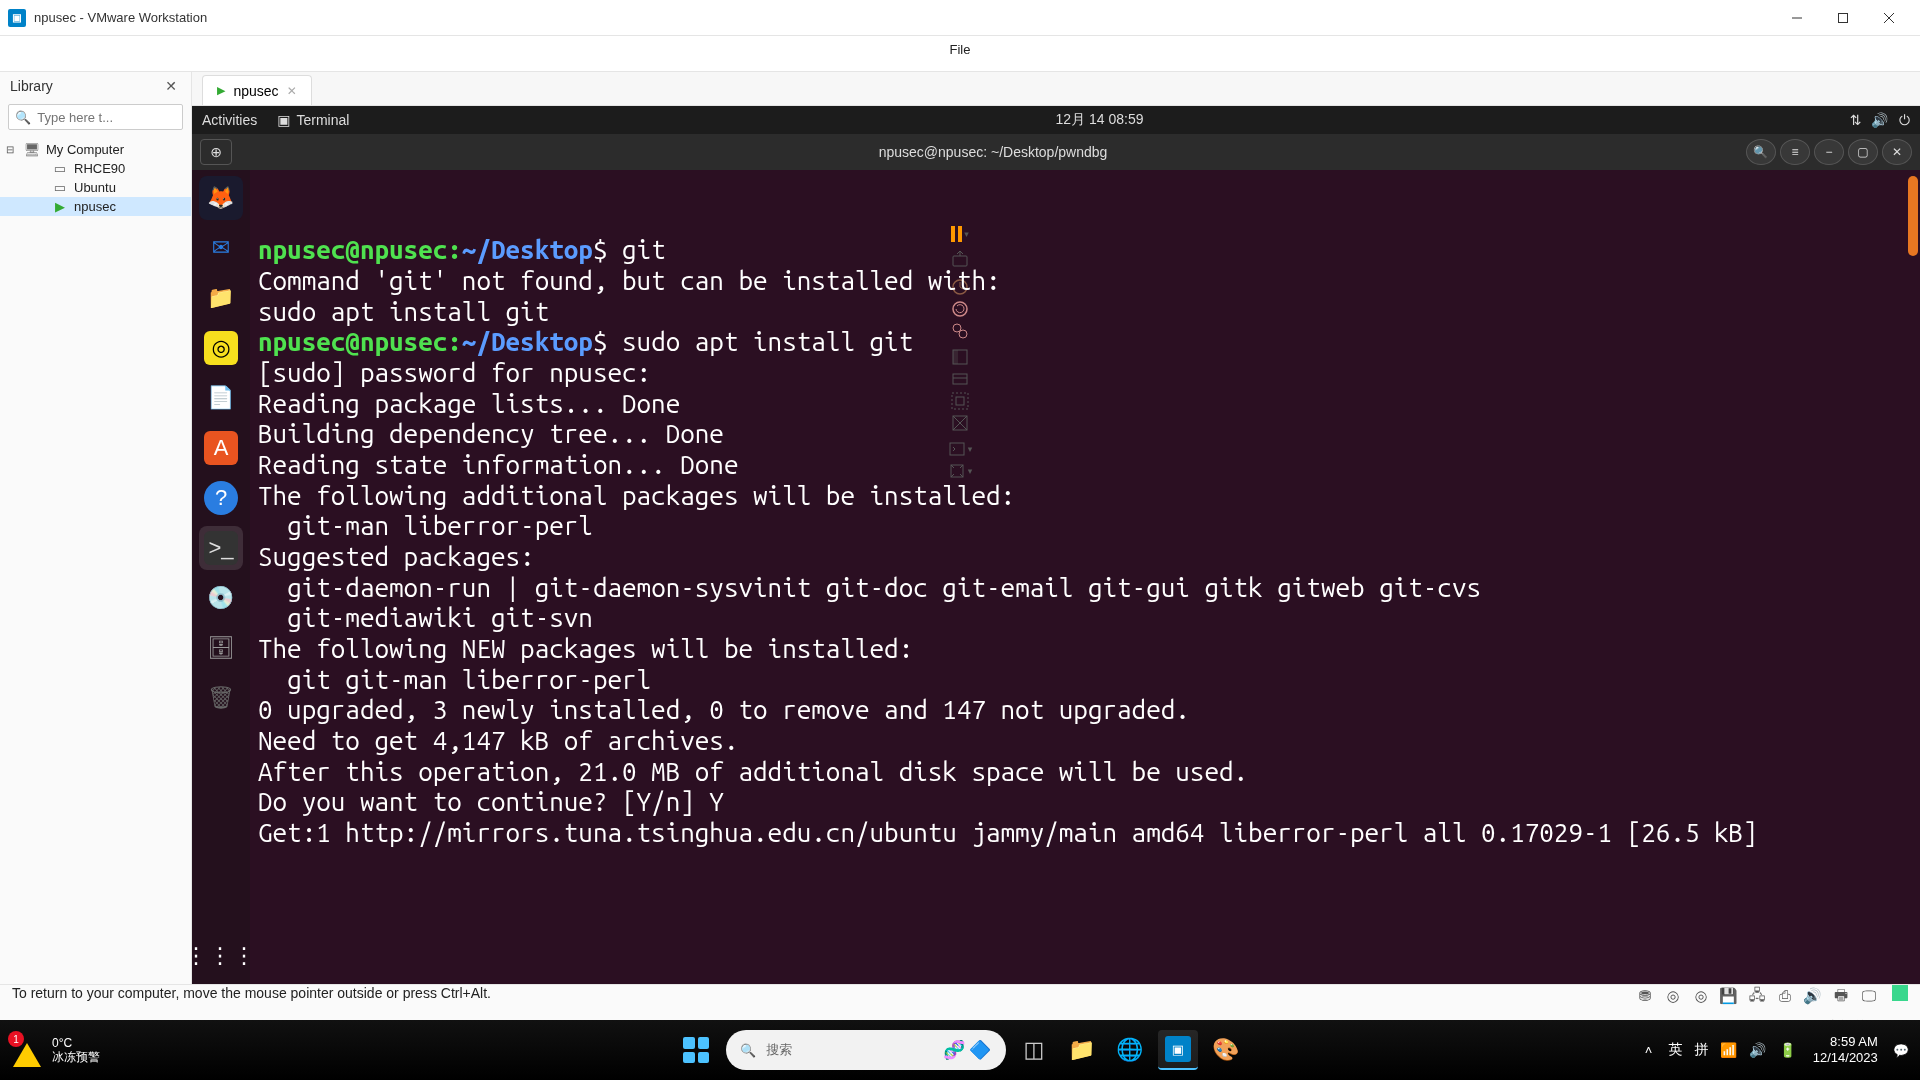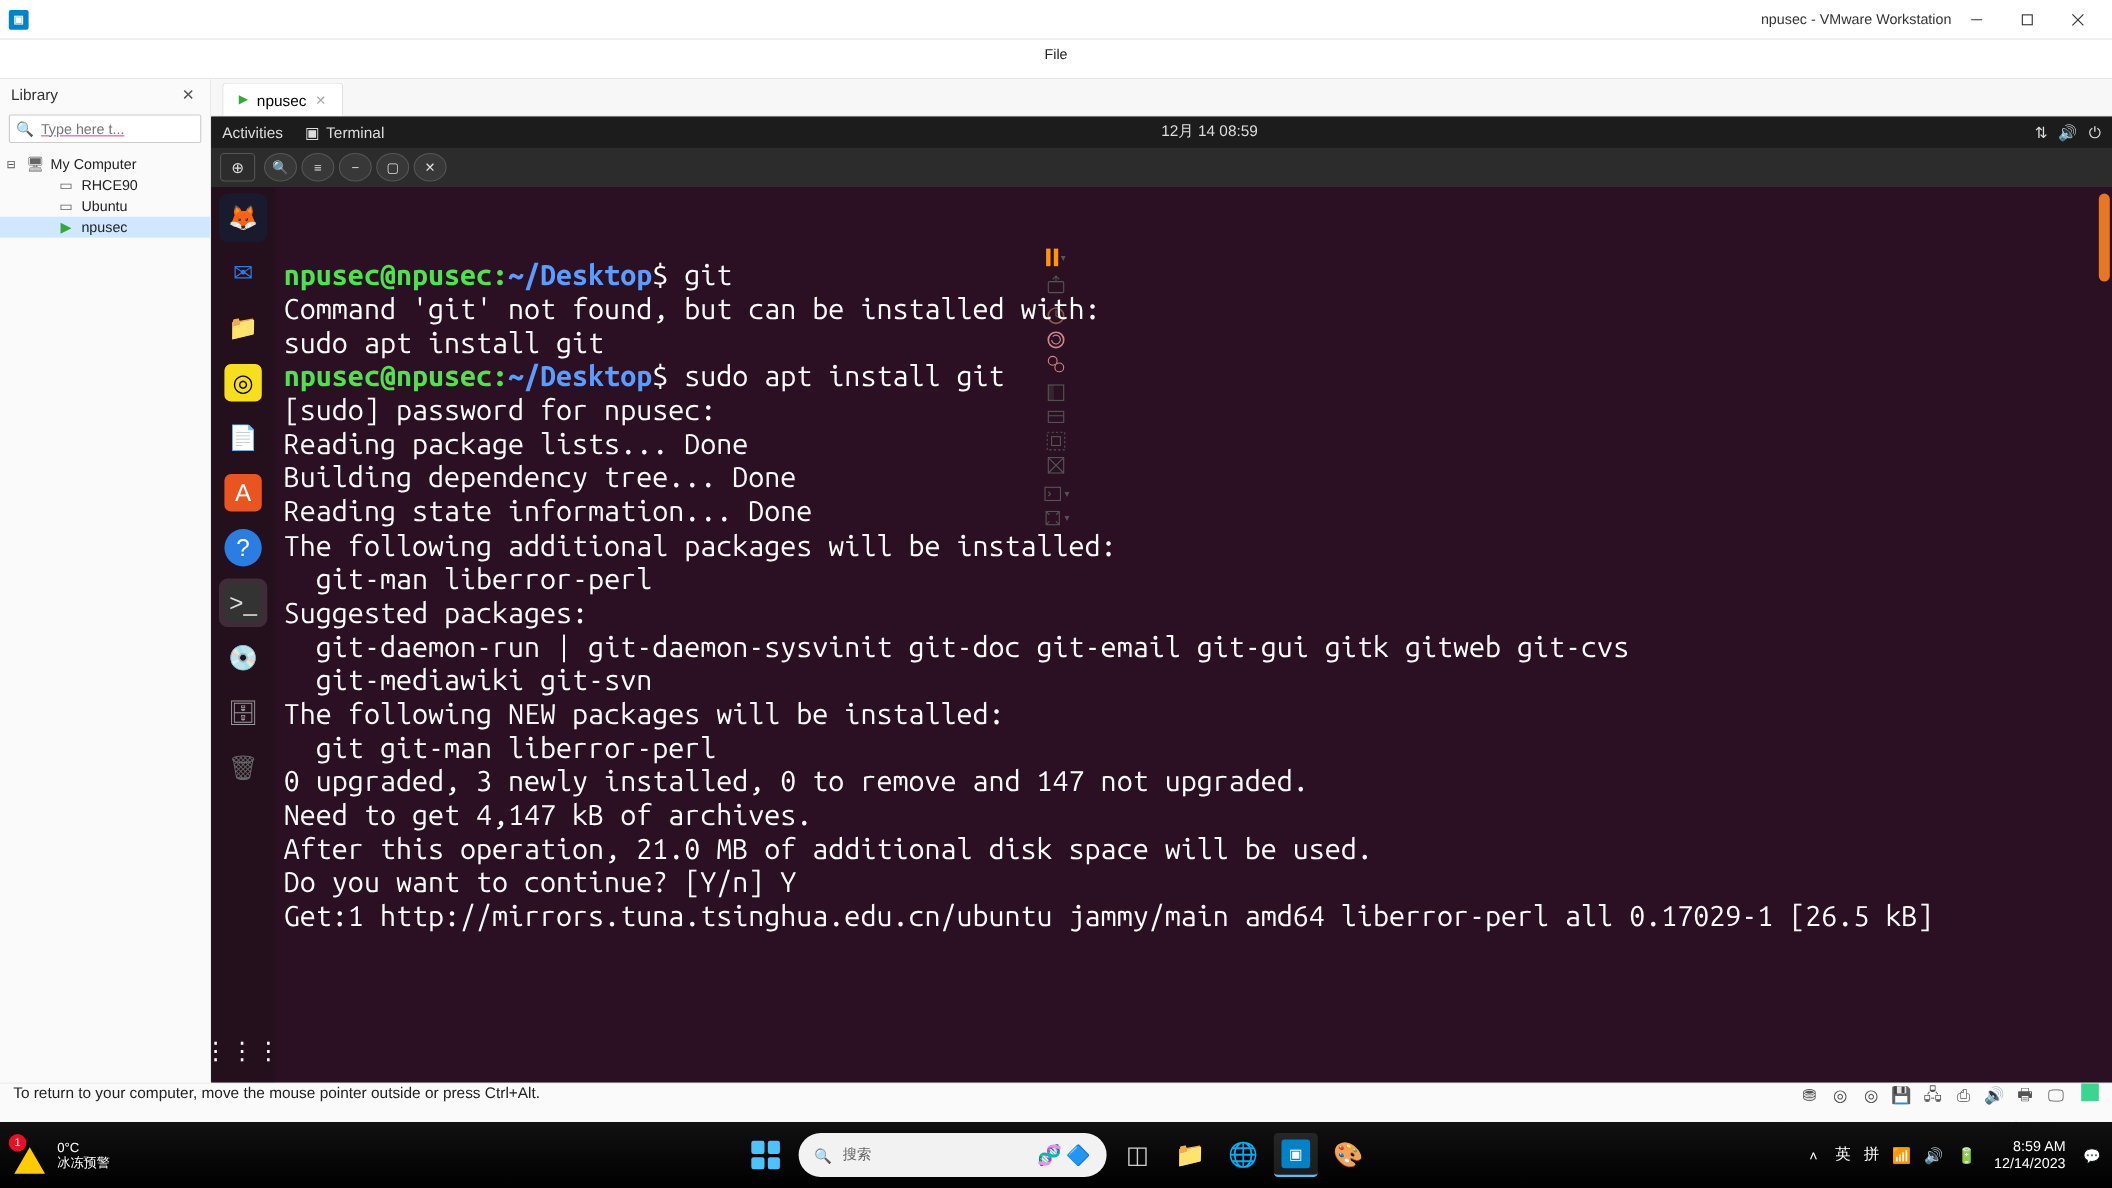--- a/index.html
+++ b/index.html
@@ -1,41 +1,41 @@
 <!DOCTYPE html>
 <html><head>
 <meta charset="utf-8">
 <style>
 * { margin: 0; padding: 0; box-sizing: border-box; }
 body { font-family: "Segoe UI", Arial, sans-serif; font-size: 13px; width: 1920px; height: 1080px; overflow: hidden; background: #fff; position: relative; }
 
 
 .titlebar { height: 36px; display: flex; align-items: center; padding: 0 8px; border-bottom: 1px solid #e5e5e5; }
 .titlebar .vm-icon { width: 18px; height: 18px; background: #0082c8; border-radius: 2px; margin-right: 8px; display: inline-flex; align-items: center; justify-content: center; color: #fff; font-size: 10px; font-weight: bold; }
-.titlebar .title-text { flex: 1; color: #333; text-align: right; }
+.titlebar .title-text { flex: 1; color: #333; }
 .win-controls { display: flex; gap: 0; }
 .win-btn { width: 46px; height: 32px; display: flex; align-items: center; justify-content: center; color: #333; }
 .win-btn svg { width: 12px; height: 12px; }
 
 
 .menubar { height: 36px; display: flex; align-items: center; padding: 0 12px; gap: 4px; border-bottom: 1px solid #e5e5e5; flex-direction: column; }
 .menubar .menu-item { padding: 6px 10px; color: #222; }
 .menubar .sep { width: 1px; height: 24px; background: #ddd; margin: 0 6px; }
 .toolbar-btn { width: 32px; height: 32px; display: flex; align-items: center; justify-content: center; color: #555; position: relative; }
 .pause-icon { display: inline-flex; gap: 3px; }
 .pause-icon span { width: 4px; height: 16px; background: #ff9800; }
 .dropdown-caret { font-size: 9px; color: #555; margin-left: 2px; }
 
 
 .workspace { height: calc(100% - 72px - 36px - 60px); display: flex; }
 .library { width: 192px; border-right: 1px solid #e5e5e5; display: flex; flex-direction: column; background: #fafafa; }
 .library-head { display: flex; align-items: flex-end; padding: 6px 10px; font-size: 14px; color: #333; }
 .library-head .close-x { margin-left: auto; color: #555; font-size: 14px; padding: 0 4px; }
 .library-search { margin: 4px 8px; height: 26px; border: 1px solid #ccc; border-radius: 2px; background: #fff; display: flex; align-items: center; padding: 0 6px; gap: 6px; color: #555; }
-.library-search input { border: none; outline: none; width: 100%; font-size: 13px; color: #ec4899; text-decoration: underline; }
+.library-search input { border: none; outline: none; width: 100%; font-size: 13px; color: #c2410c; }
 .library-tree { padding: 6px 0; font-size: 13px; color: #222; }
 .tree-row { display: flex; align-items: center; padding: 2px 6px 2px 18px; gap: 6px; }
 .tree-row.level1 { padding-left: 6px; }
 .tree-row.level3 { padding-left: 52px; }
 .tree-row.sel { background: #cfe8ff; }
 .tree-icon { width: 16px; height: 14px; display: inline-flex; align-items: center; justify-content: center; color: #666; }
 .expander { width: 12px; color: #555; font-size: 10px; }
 
 
 .vm-area { flex: 1; display: flex; flex-direction: column; background: #fff; }
@@ -271,20 +271,21 @@
           <span>⇅</span>
           <span>🔊</span>
           <span>⏻</span>
         </div>
       </div>
 
       <div class="term-chrome">
         <div class="term-left">
             <div class="newtab-btn">⊕</div>
           </div>
+        <div class="term-title">npusec@npusec: ~/Desktop/pwndbg</div>
         <div class="term-right">
           <div class="tc-btn">🔍</div>
           <div class="tc-btn">≡</div>
           <div class="tc-btn">−</div>
           <div class="tc-btn">▢</div>
           <div class="tc-btn">✕</div>
         </div>
       </div>
 
       <div class="vm-content">

